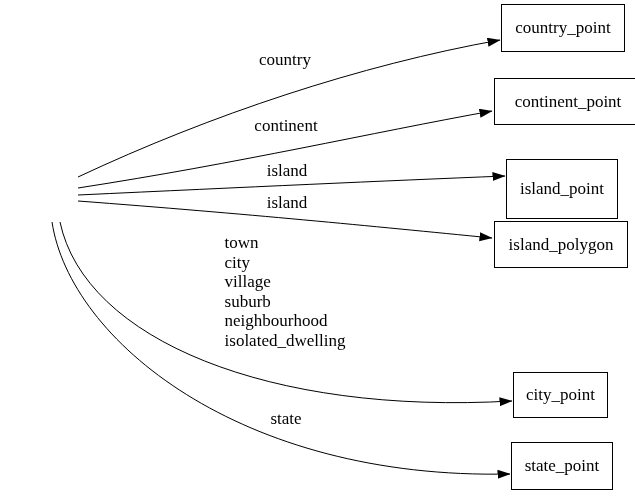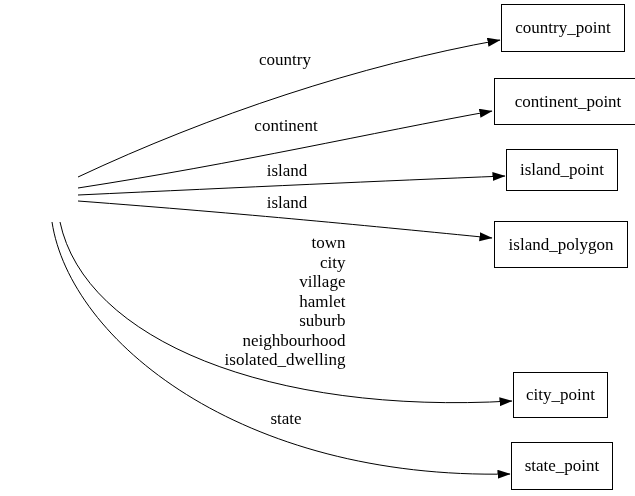--- a/index.html
+++ b/index.html
@@ -18,21 +18,21 @@
     position:absolute;
     box-sizing:border-box;
     border:1px solid #000000;
     background:#ffffff;
     display:flex;align-items:center;justify-content:center;
     white-space:nowrap;
   }
   .elabel{
     position:absolute;
     transform:translateX(-50%);
-    text-align:right;
+    text-align:left;
     line-height:19.5px;
     white-space:nowrap;
   }
   .elabel .line{display:block;}
 </style>
 </head>
 <body>
 
 <div class="canvas">
 
@@ -52,21 +52,21 @@
 
 
   <div class="node" style="left:501px;top:4px;width:124px;height:48px">
     <span>country_point</span>
   </div>
 
   <div class="node" style="left:494px;top:78px;width:148px;height:47px">
     <span>continent_point</span>
   </div>
 
-  <div class="node" style="left:506px;top:149px;width:112px;height:42px">
+  <div class="node" style="left:506px;top:159px;width:112px;height:60px">
     <span>island_point</span>
   </div>
 
   <div class="node" style="left:494px;top:221px;width:134px;height:47px">
     <span>island_polygon</span>
   </div>
 
   <div class="node" style="left:513px;top:372px;width:95px;height:46px">
     <span>city_point</span>
   </div>
@@ -80,21 +80,20 @@
   <div class="elabel" style="left:286px;top:116px">continent</div>
 
   <div class="elabel" style="left:287px;top:161px">island</div>
 
   <div class="elabel" style="left:287px;top:193px">island</div>
 
   <div class="elabel" style="left:285px;top:233px">
     <span class="line">town</span>
     <span class="line">city</span>
     <span class="line">village</span>
-    <span class="line">hamlet</span>
     <span class="line">suburb</span>
     <span class="line">neighbourhood</span>
     <span class="line">isolated_dwelling</span>
   </div>
 
   <div class="elabel" style="left:286px;top:409px">state</div>
 
 </div>
 
 </body></html>

